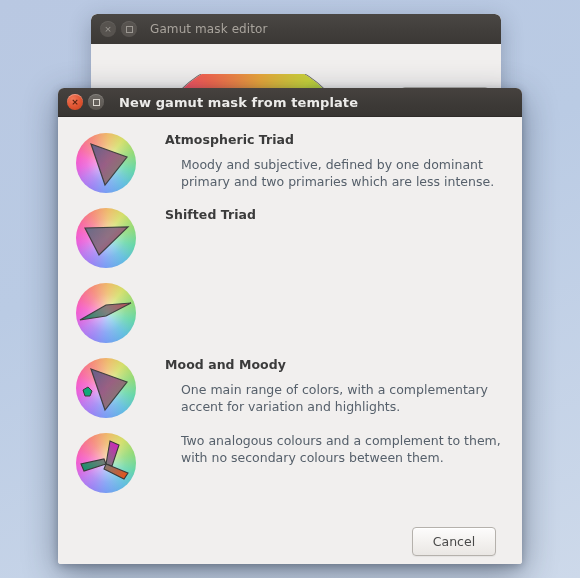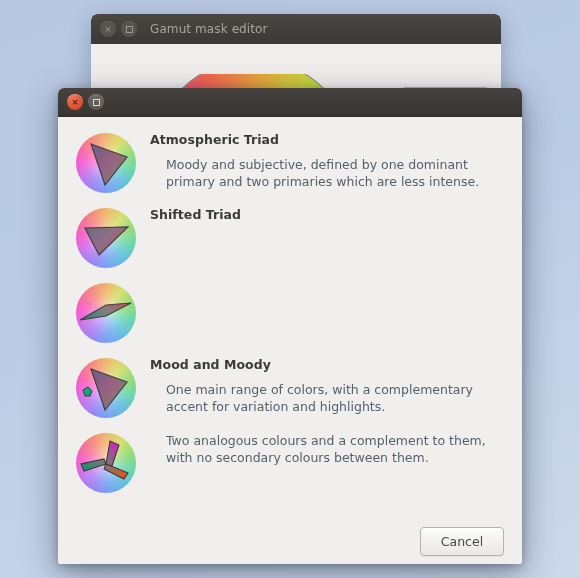--- a/index.html
+++ b/index.html
@@ -163,20 +163,21 @@
   }
 
   .tmpl-list {
     display: flex;
     flex-direction: column;
   }
   .tmpl-item {
     display: flex;
     align-items: flex-start;
     margin-bottom: 13px;
+    gap: 15px;
   }
   .thumb-wrap {
     flex: 0 0 auto;
     width: 60px;
     height: 60px;
     margin-right: 14px;
     margin-top: 2px;
   }
   .thumb {
     width: 60px;
@@ -215,21 +216,21 @@
     color: #56606b;
     line-height: 1.38;
     max-width: 372px;
     margin-left: 16px;
   }
 
   .dlg-footer {
     position: absolute;
     left: 0; right: 0; bottom: 0;
     height: 48px;
-    padding-right: 18px;
+    padding-right: 26px;
     box-sizing: border-box;
     display: flex;
     align-items: center;
     justify-content: flex-end;
   }
   .cancel-btn {
     width: 82px;
     height: 27px;
     border: 1px solid #b5b1ac;
     border-radius: 4px;
@@ -260,20 +261,21 @@
     <div class="bg-btn second"></div>
   </div>
 </div>
 
 <div class="dialog">
   <div class="dlg-titlebar">
     <div class="wbtn close">×</div>
     <div class="wbtn max">
         <span class="sq"></span>
       </div>
+    <div class="dlg-title-text">New gamut mask from template</div>
   </div>
 
   <div class="dlg-body">
     <div class="tmpl-list">
 
       <div class="tmpl-item">
         <div class="thumb-wrap">
           <div class="thumb">
             <svg width="60" height="60" viewBox="0 0 60 60">
               <defs>

